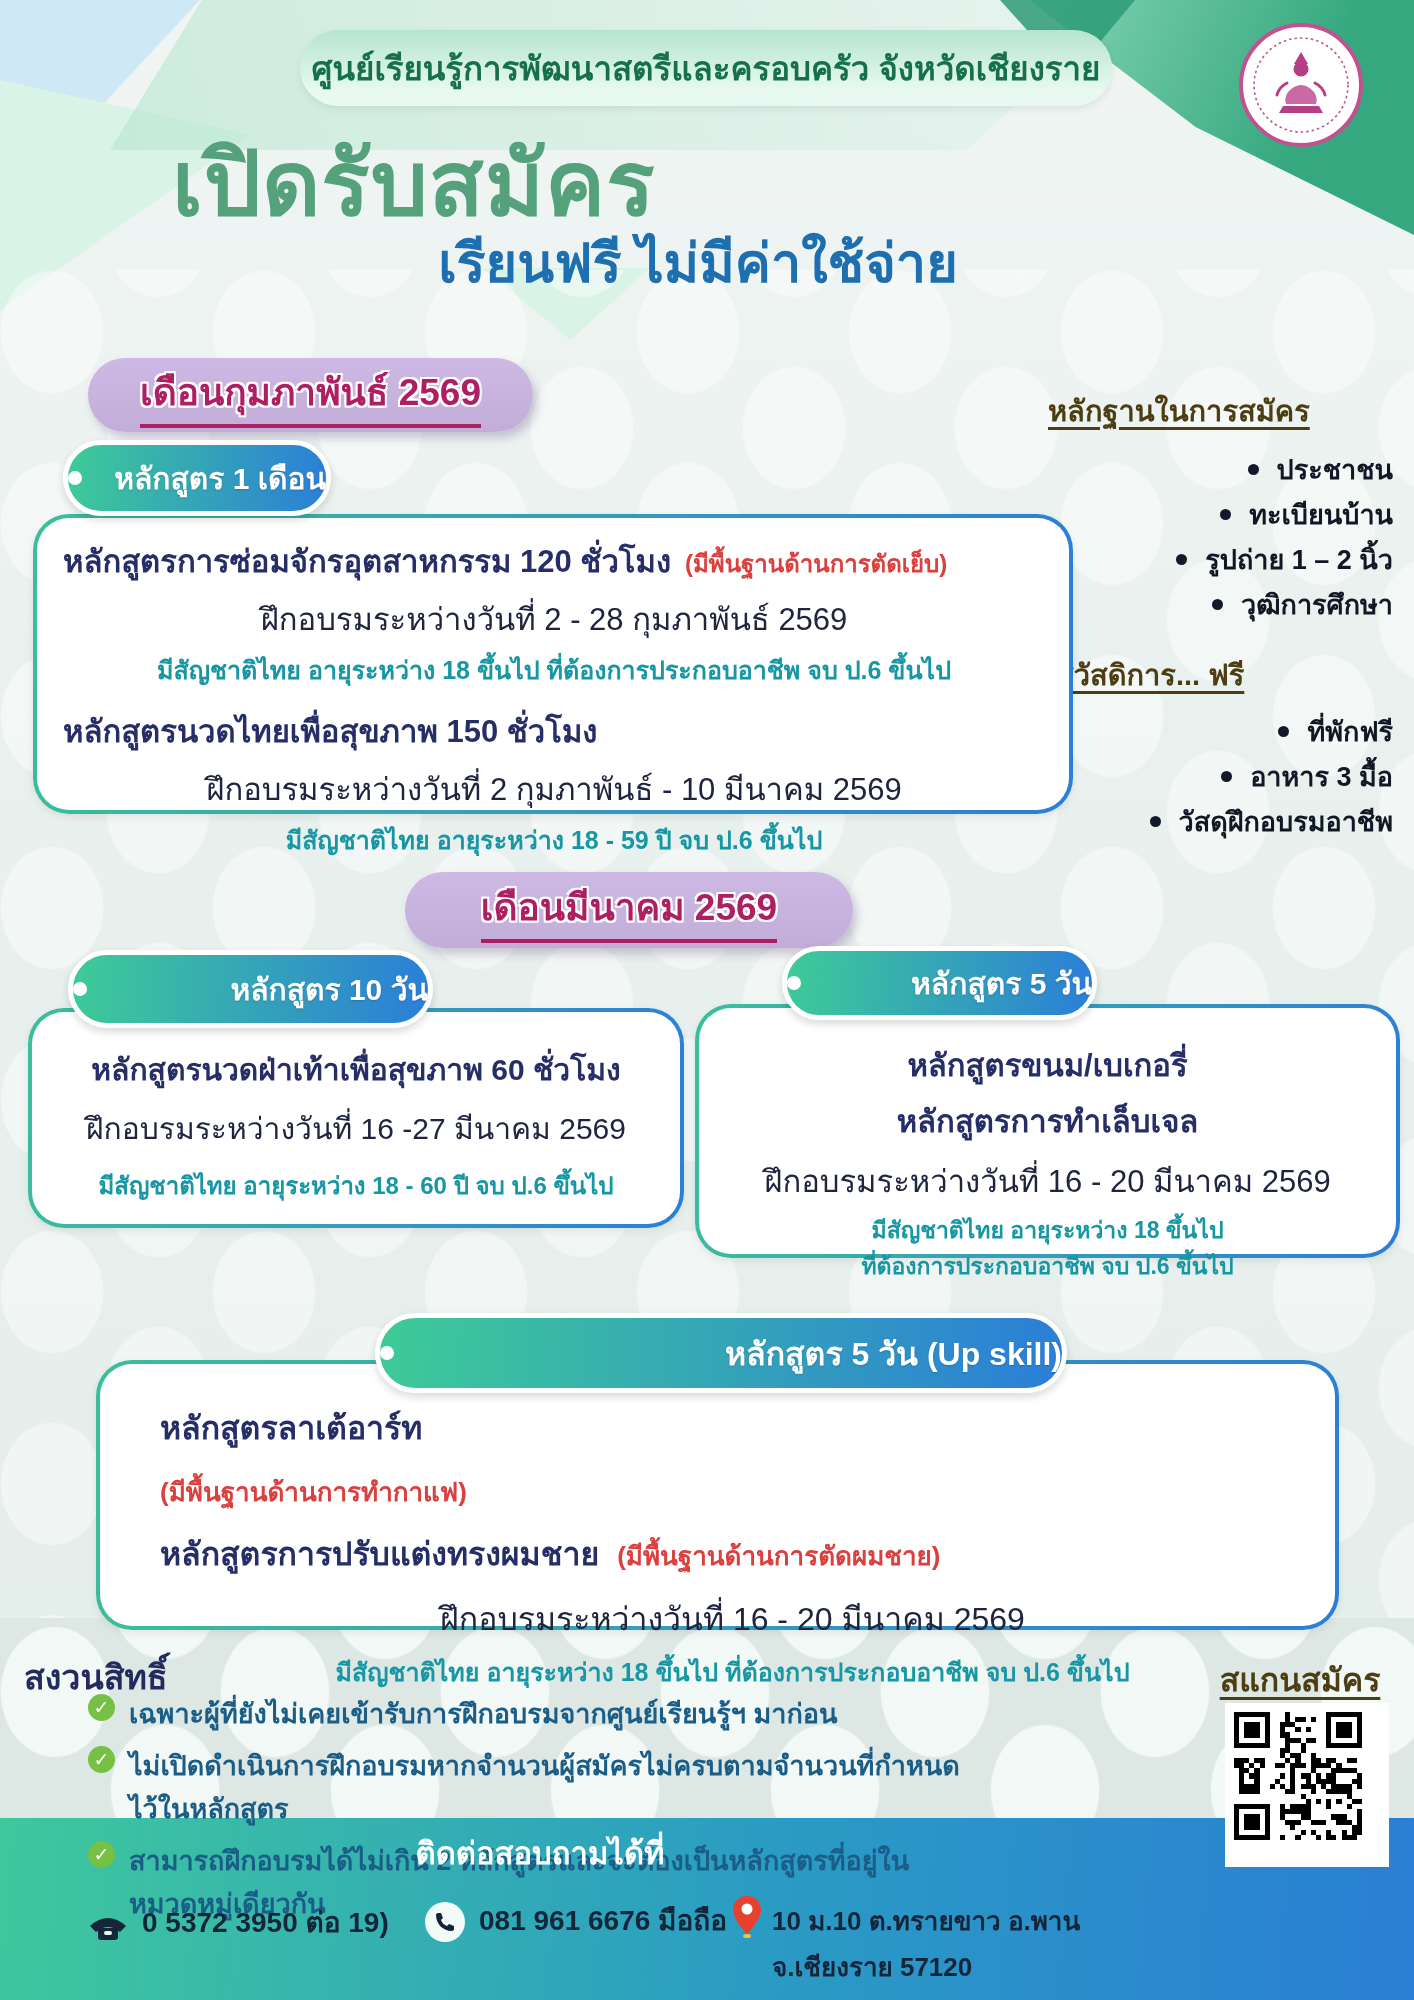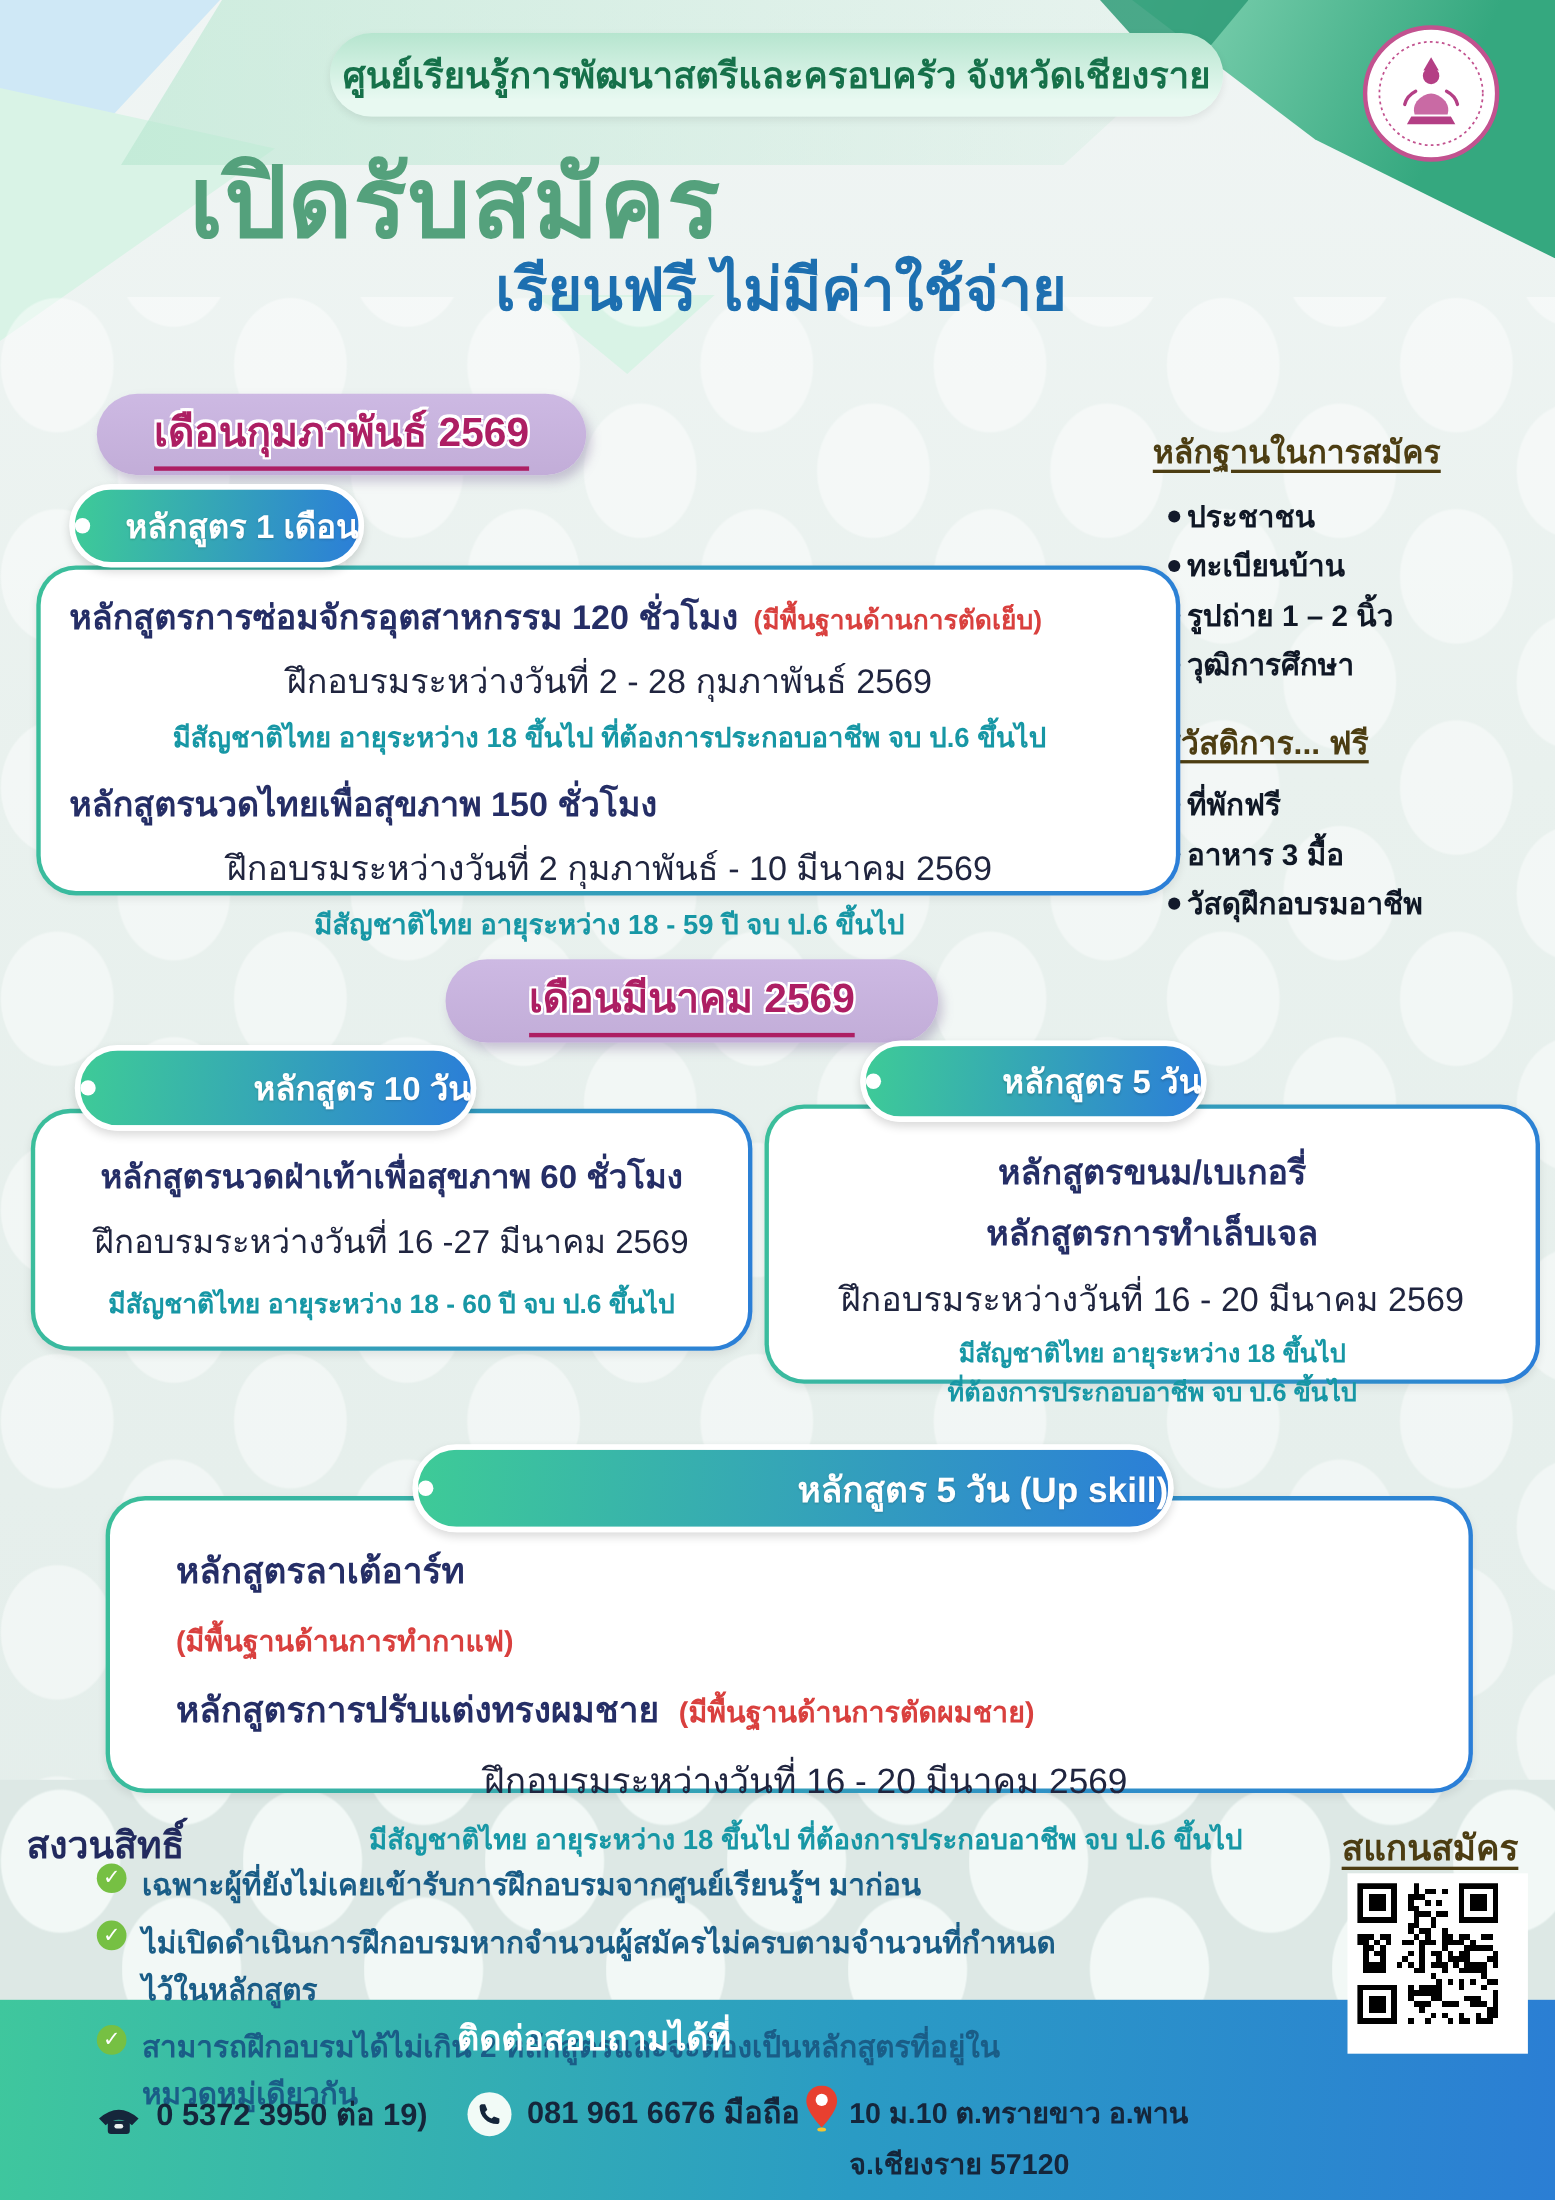--- a/index.html
+++ b/index.html
@@ -18,21 +18,21 @@
       radial-gradient(ellipse 55px 66px at 55px 66px, rgba(244,250,248,.9) 97%, transparent 100%),
       radial-gradient(ellipse 55px 66px at 55px 66px, rgba(244,250,248,.9) 97%, transparent 100%);
     background-size:220px 196px,220px 196px;background-position:0 8px,110px 106px;}
   .z3{z-index:3;}
   
   .org-pill{position:absolute;z-index:3;left:300px;top:30px;width:812px;height:76px;border-radius:46px;
     background:linear-gradient(180deg,#b6e5cf 0%,#e8f9f1 80%);display:flex;align-items:center;justify-content:center;
     box-shadow:0 3px 8px rgba(0,0,0,.08);}
   .org-pill span{font-size:33px;font-weight:bold;color:#16714a;}
   .big-title{position:absolute;z-index:3;left:172px;top:112px;font-size:90px;font-weight:800;color:#54a17c;letter-spacing:1px;}
-  .sub-title{position:absolute;z-index:3;left:400px;top:220px;width:620px;text-align:center;font-size:54px;font-weight:800;color:#1d6fb0;}
+  .sub-title{position:absolute;z-index:3;left:388px;top:220px;width:620px;text-align:center;font-size:54px;font-weight:800;color:#1d6fb0;}
   
   .mbadge{position:absolute;z-index:3;border-radius:42px;background:linear-gradient(180deg,#cdb9e3,#c2add8);
     display:flex;align-items:center;justify-content:center;box-shadow:4px 6px 10px rgba(120,100,150,.35);}
   .mbadge span{font-size:37px;font-weight:800;color:#ad1e63;padding-bottom:3px;border-bottom:4px solid #ad1e63;
     text-shadow:-2px -2px 0 #fff,2px -2px 0 #fff,-2px 2px 0 #fff,2px 2px 0 #fff,0 2px 0 #fff,0 -2px 0 #fff;}
   
   .cbadge{position:absolute;z-index:4;border-radius:46px;border:5px solid #fff;
     background:linear-gradient(95deg,#3ecb97 0%,#2b7ed8 100%);display:flex;align-items:center;justify-content:space-between;gap:18px;
     box-shadow:0 4px 9px rgba(0,0,0,.15);}
   .cbadge .wdot{width:14px;height:14px;border-radius:50%;background:#fff;}
@@ -41,21 +41,21 @@
   .gbox{position:absolute;z-index:3;border-radius:36px;padding:4px;background:linear-gradient(100deg,#3bbf9a,#2b7ed8);
     box-shadow:0 3px 8px rgba(0,0,0,.08);}
   .gbox-in{width:100%;height:100%;box-sizing:border-box;background:#fff;border-radius:32px;}
   .course-title{font-size:31px;font-weight:800;color:#252e66;}
   .course-note{font-size:24px;font-weight:bold;color:#d9403e;}
   .course-date{font-size:31px;font-weight:500;color:#20253f;}
   .course-elig{font-size:25px;font-weight:bold;color:#1797a5;}
   .tc{text-align:center;}
   
   .side-head{font-size:29px;font-weight:800;color:#4c3d12;text-decoration:underline;text-decoration-thickness:2.5px;text-underline-offset:6px;}
-  .side-item{display:flex;align-items:center;gap:6px;margin-top:2px;}
+  .side-item{display:flex;align-items:center;gap:18px;margin-top:2px;justify-content:flex-end;}
   .side-item .bdot{width:11px;height:11px;border-radius:50%;background:#12192b;flex:0 0 auto;}
   .side-item span.lbl{font-size:27px;font-weight:600;color:#101826;}
   
   .terms-head{font-size:34px;font-weight:800;color:#222a5e;}
   .term-row{display:flex;align-items:flex-start;gap:14px;margin-bottom:9px;}
   .chk{flex:0 0 auto;width:27px;height:27px;border-radius:50%;background:#76c043;color:#fff;font-size:19px;font-weight:bold;
     display:flex;align-items:center;justify-content:center;margin-top:2px;}
   .term-text{font-size:27px;font-weight:600;color:#1a5d87;}
   
   .scan-head{font-size:32px;font-weight:800;color:#4c3d12;text-decoration:underline;text-decoration-thickness:2.5px;text-underline-offset:6px;}

